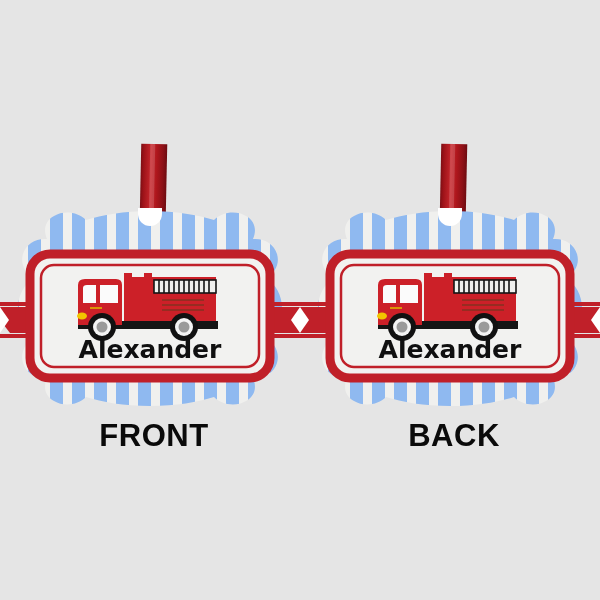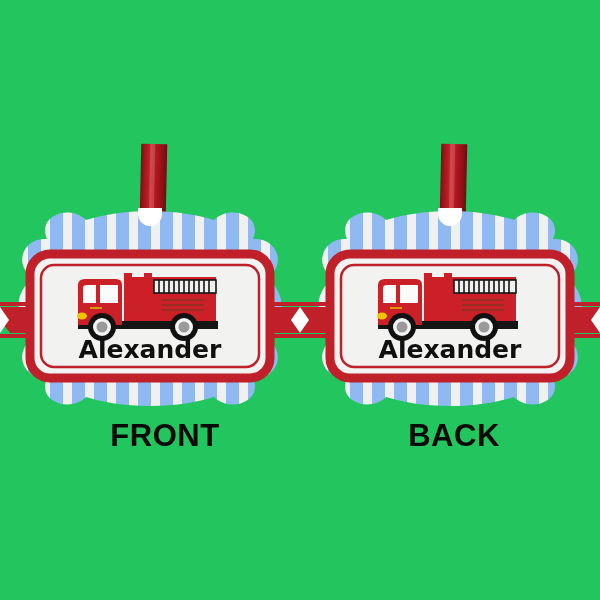--- a/index.html
+++ b/index.html
@@ -13,21 +13,21 @@
     height: 600px;
     overflow: hidden;
     font-family: "Liberation Sans", sans-serif;
     position: relative;
   }
   #stage {
     position: absolute;
     left: 0; top: 0;
     width: 600px;
     height: 600px;
-    background: #22c55e;
+    background: #e5e5e5;
   }
   .ornament-group {
     position: absolute;
     top: 0;
     width: 300px;
     height: 600px;
   }
   .ornament-group.left  { left: 0px; }
   .ornament-group.right { left: 300px; }
 
@@ -73,21 +73,21 @@
     top: 418px;
     width: 100%;
     text-align: center;
     font-family: "Liberation Sans", sans-serif;
     font-weight: bold;
     font-size: 31px;
     letter-spacing: 0.5px;
     color: #0a0a0a;
     z-index: 4;
   }
-  .face-label.front { padding-left: 15px; }
+  .face-label.front { padding-left: 4px; }
   .face-label.back  { padding-left: 4px; }
 
   .name-text {
     font-family: "DejaVu Sans", sans-serif;
     font-weight: 700;
     font-size: 25px;
     fill: #101010;
   }
 </style>
 </head>

